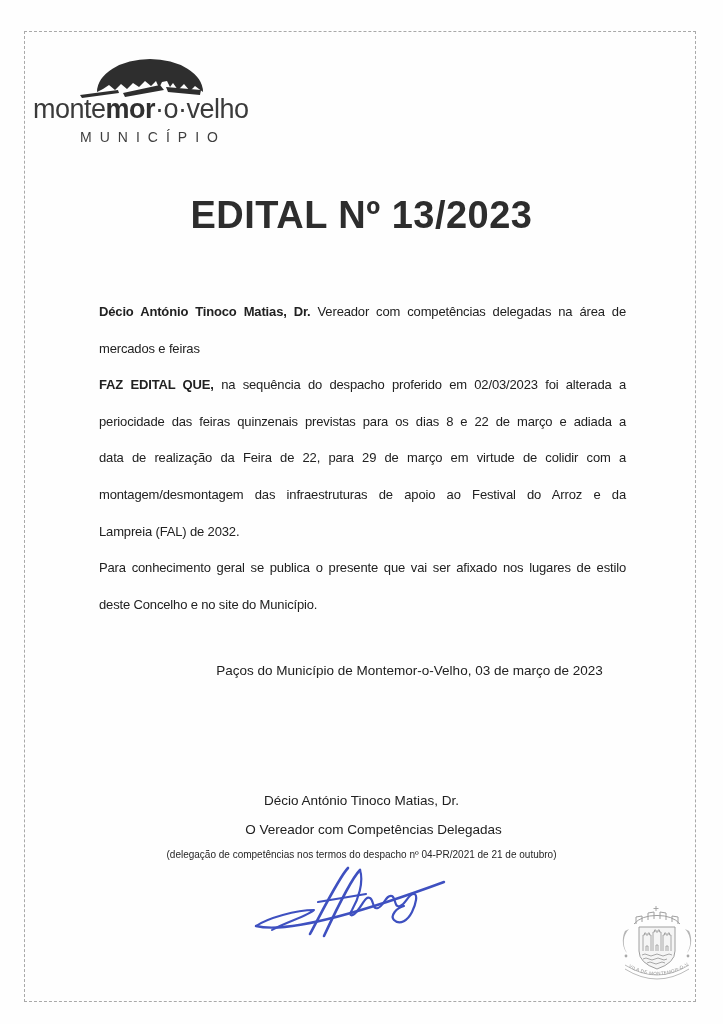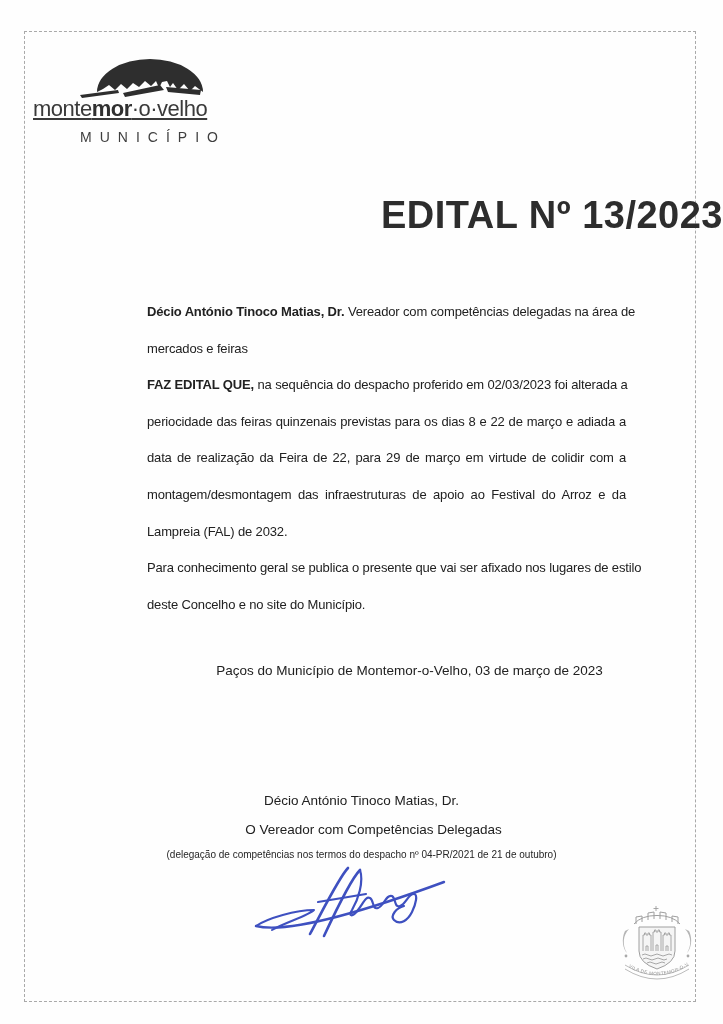--- a/index.html
+++ b/index.html
@@ -17,46 +17,46 @@
     position: absolute;
     left: 24px; top: 31px;
     width: 672px; height: 971px;
     border: 1px dashed #a9a9a9;
   }
 
   
   #logo-art { position: absolute; left: 75px; top: 57px; width: 140px; height: 44px; }
   #logo-wordmark {
     position: absolute; left: 33px; top: 94px;
-    font-size: 22px; line-height: 30px; letter-spacing: -0.5px;
-    color: #3a3a3a; white-space: nowrap; text-decoration: underline;
+    font-size: 27px; line-height: 30px; letter-spacing: -0.5px;
+    color: #3a3a3a; white-space: nowrap;
   }
   #logo-wordmark .wm-bold { font-weight: 700; color: #303030; }
   #logo-subtitle {
     position: absolute; left: 40px; top: 129px; width: 218px;
     text-align: center; font-size: 14px; letter-spacing: 8px;
     padding-left: 8px; color: #3f3f3f;
   }
 
   
   #doc-title {
     position: absolute; left: 0; top: 194px; width: 723px;
-    text-align: right; font-size: 38px; font-weight: 700;
+    text-align: center; font-size: 38px; font-weight: 700;
     letter-spacing: 0.5px; color: #2d2d2d;
   }
 
   
   #body-block {
     position: absolute; left: 99px; top: 294px; width: 527px;
     font-size: 13px; letter-spacing: -0.15px; color: #212121;
   }
   .bodyline {
     height: 36.6px; line-height: 36.6px;
     white-space: nowrap;
-    text-align: justify; text-align-last: justify; margin-left: 48px;
+    text-align: justify; text-align-last: justify;
   }
   .bodyline.last { text-align-last: left; }
   .lead-bold { font-weight: 700; }
 
   
   #dateline {
     position: absolute; left: 0; top: 663px; width: 723px;
     text-align: center; font-size: 13.5px; color: #212121; margin-left: 48px;
   }
 

